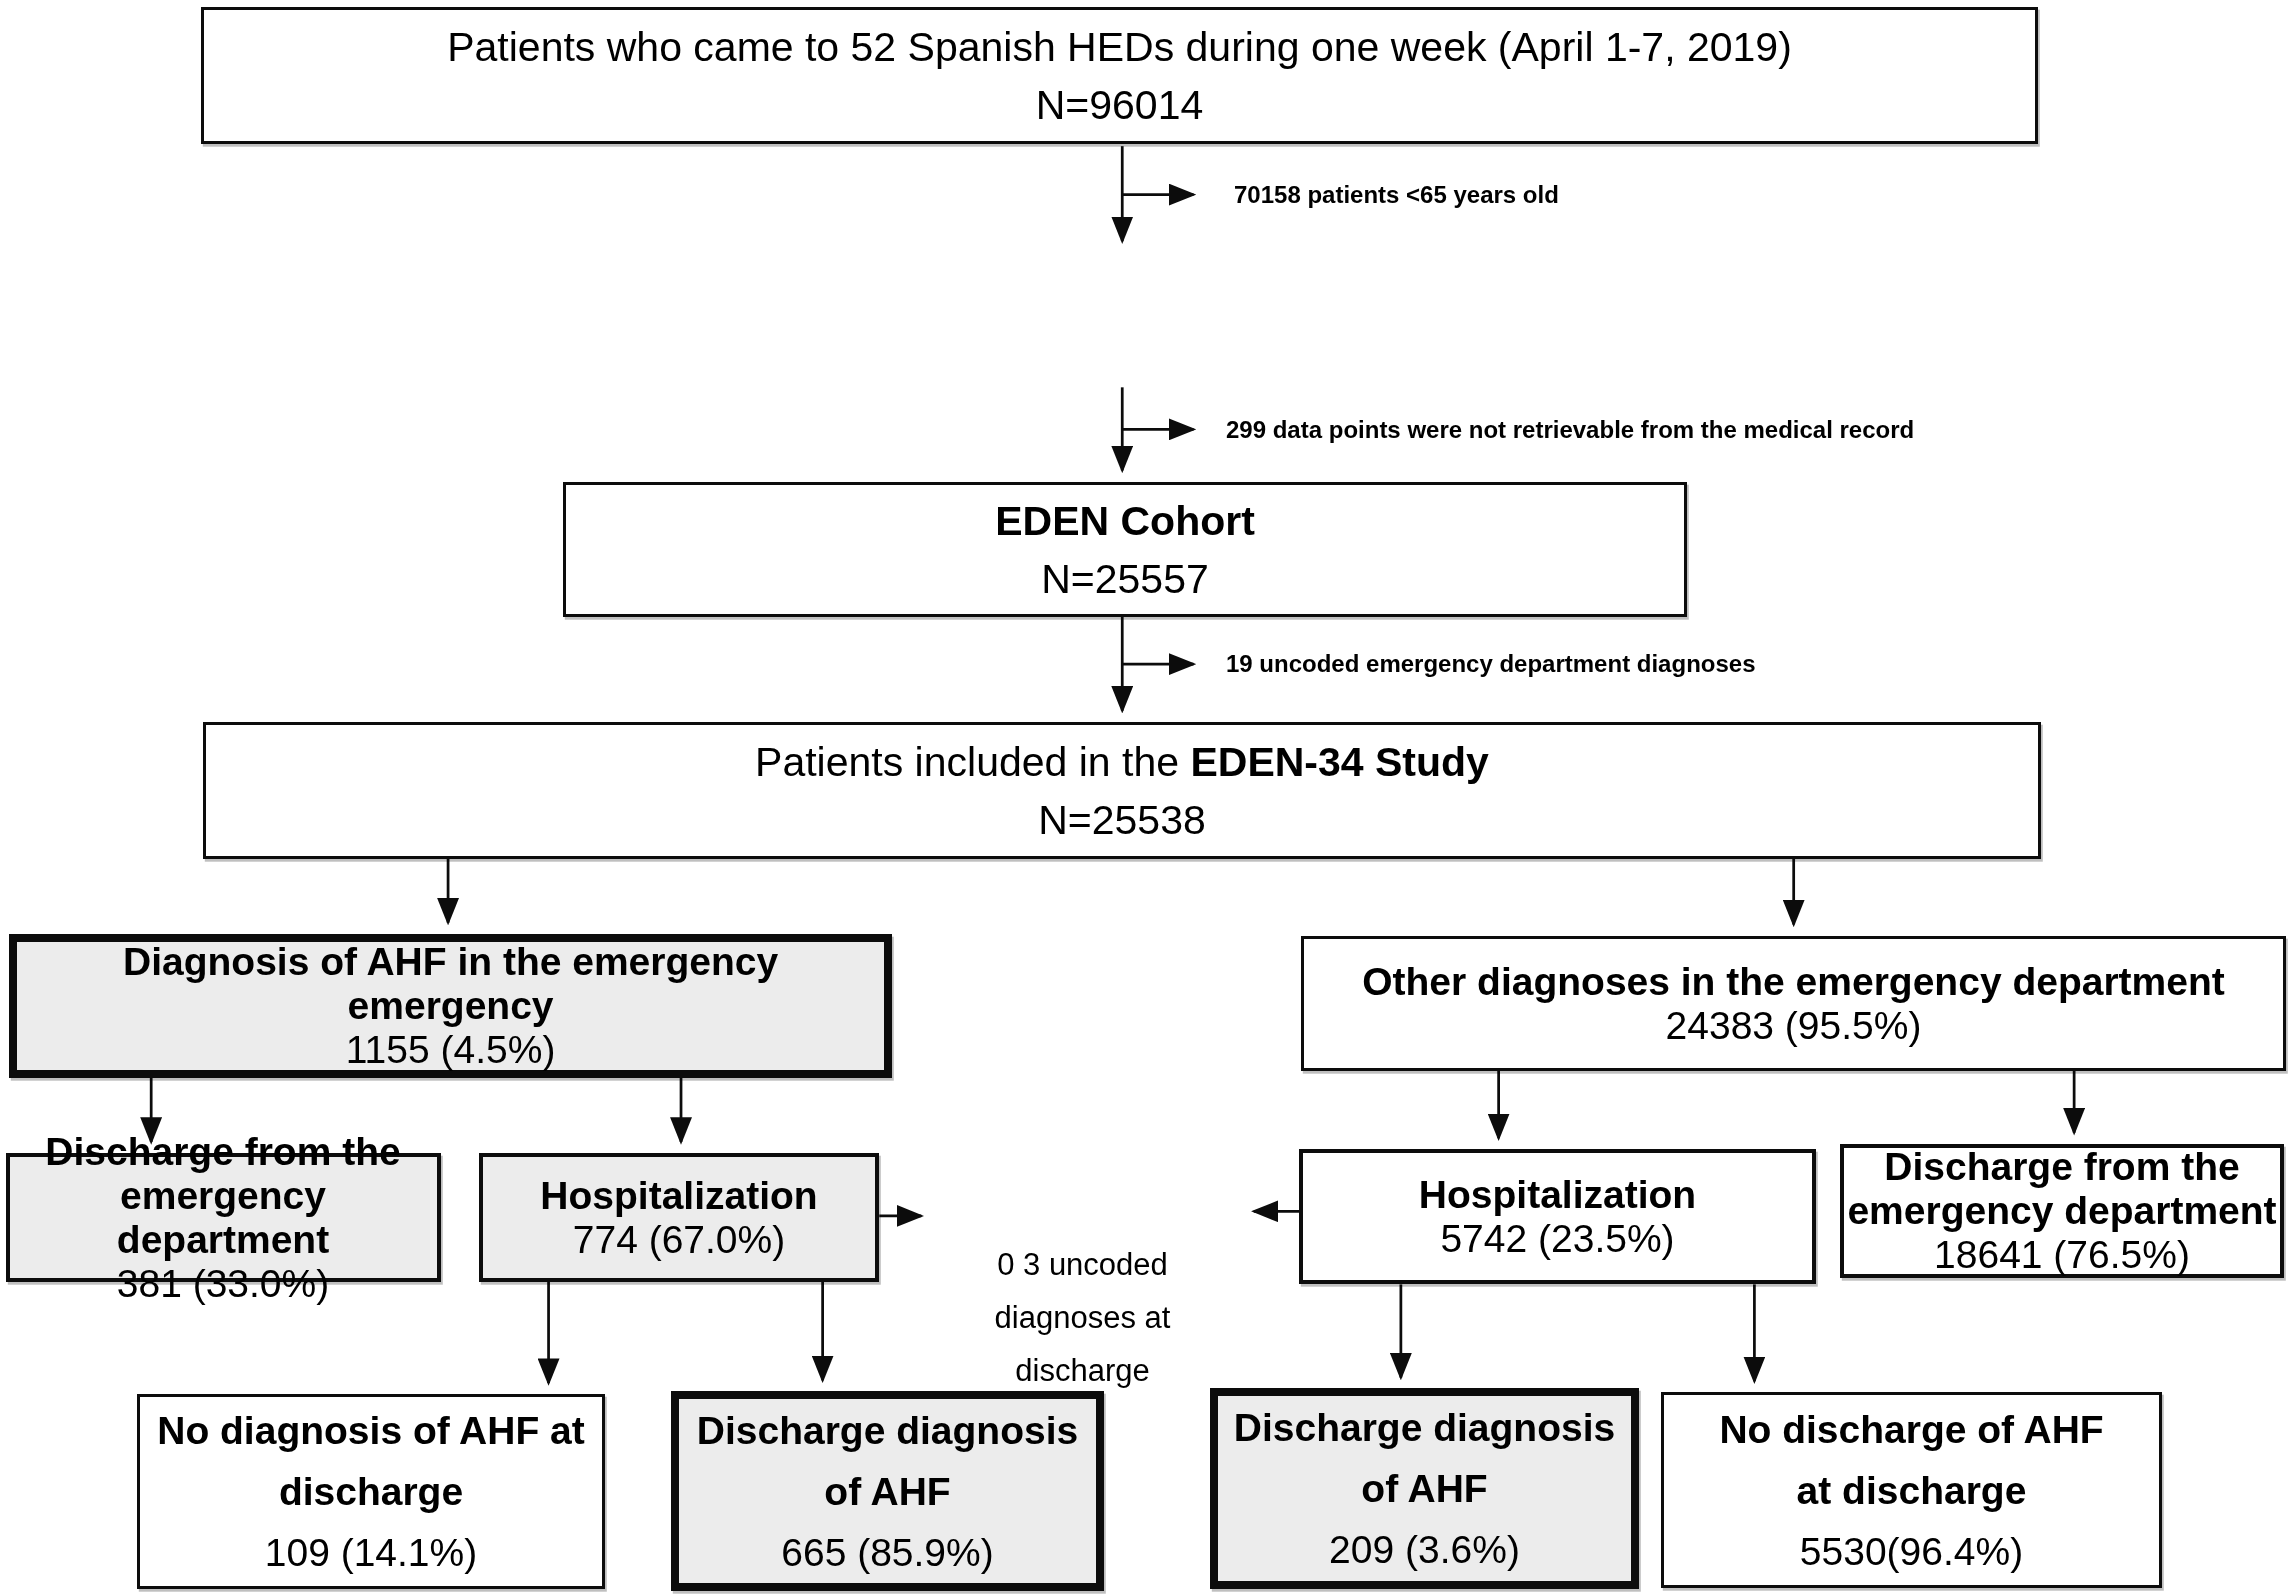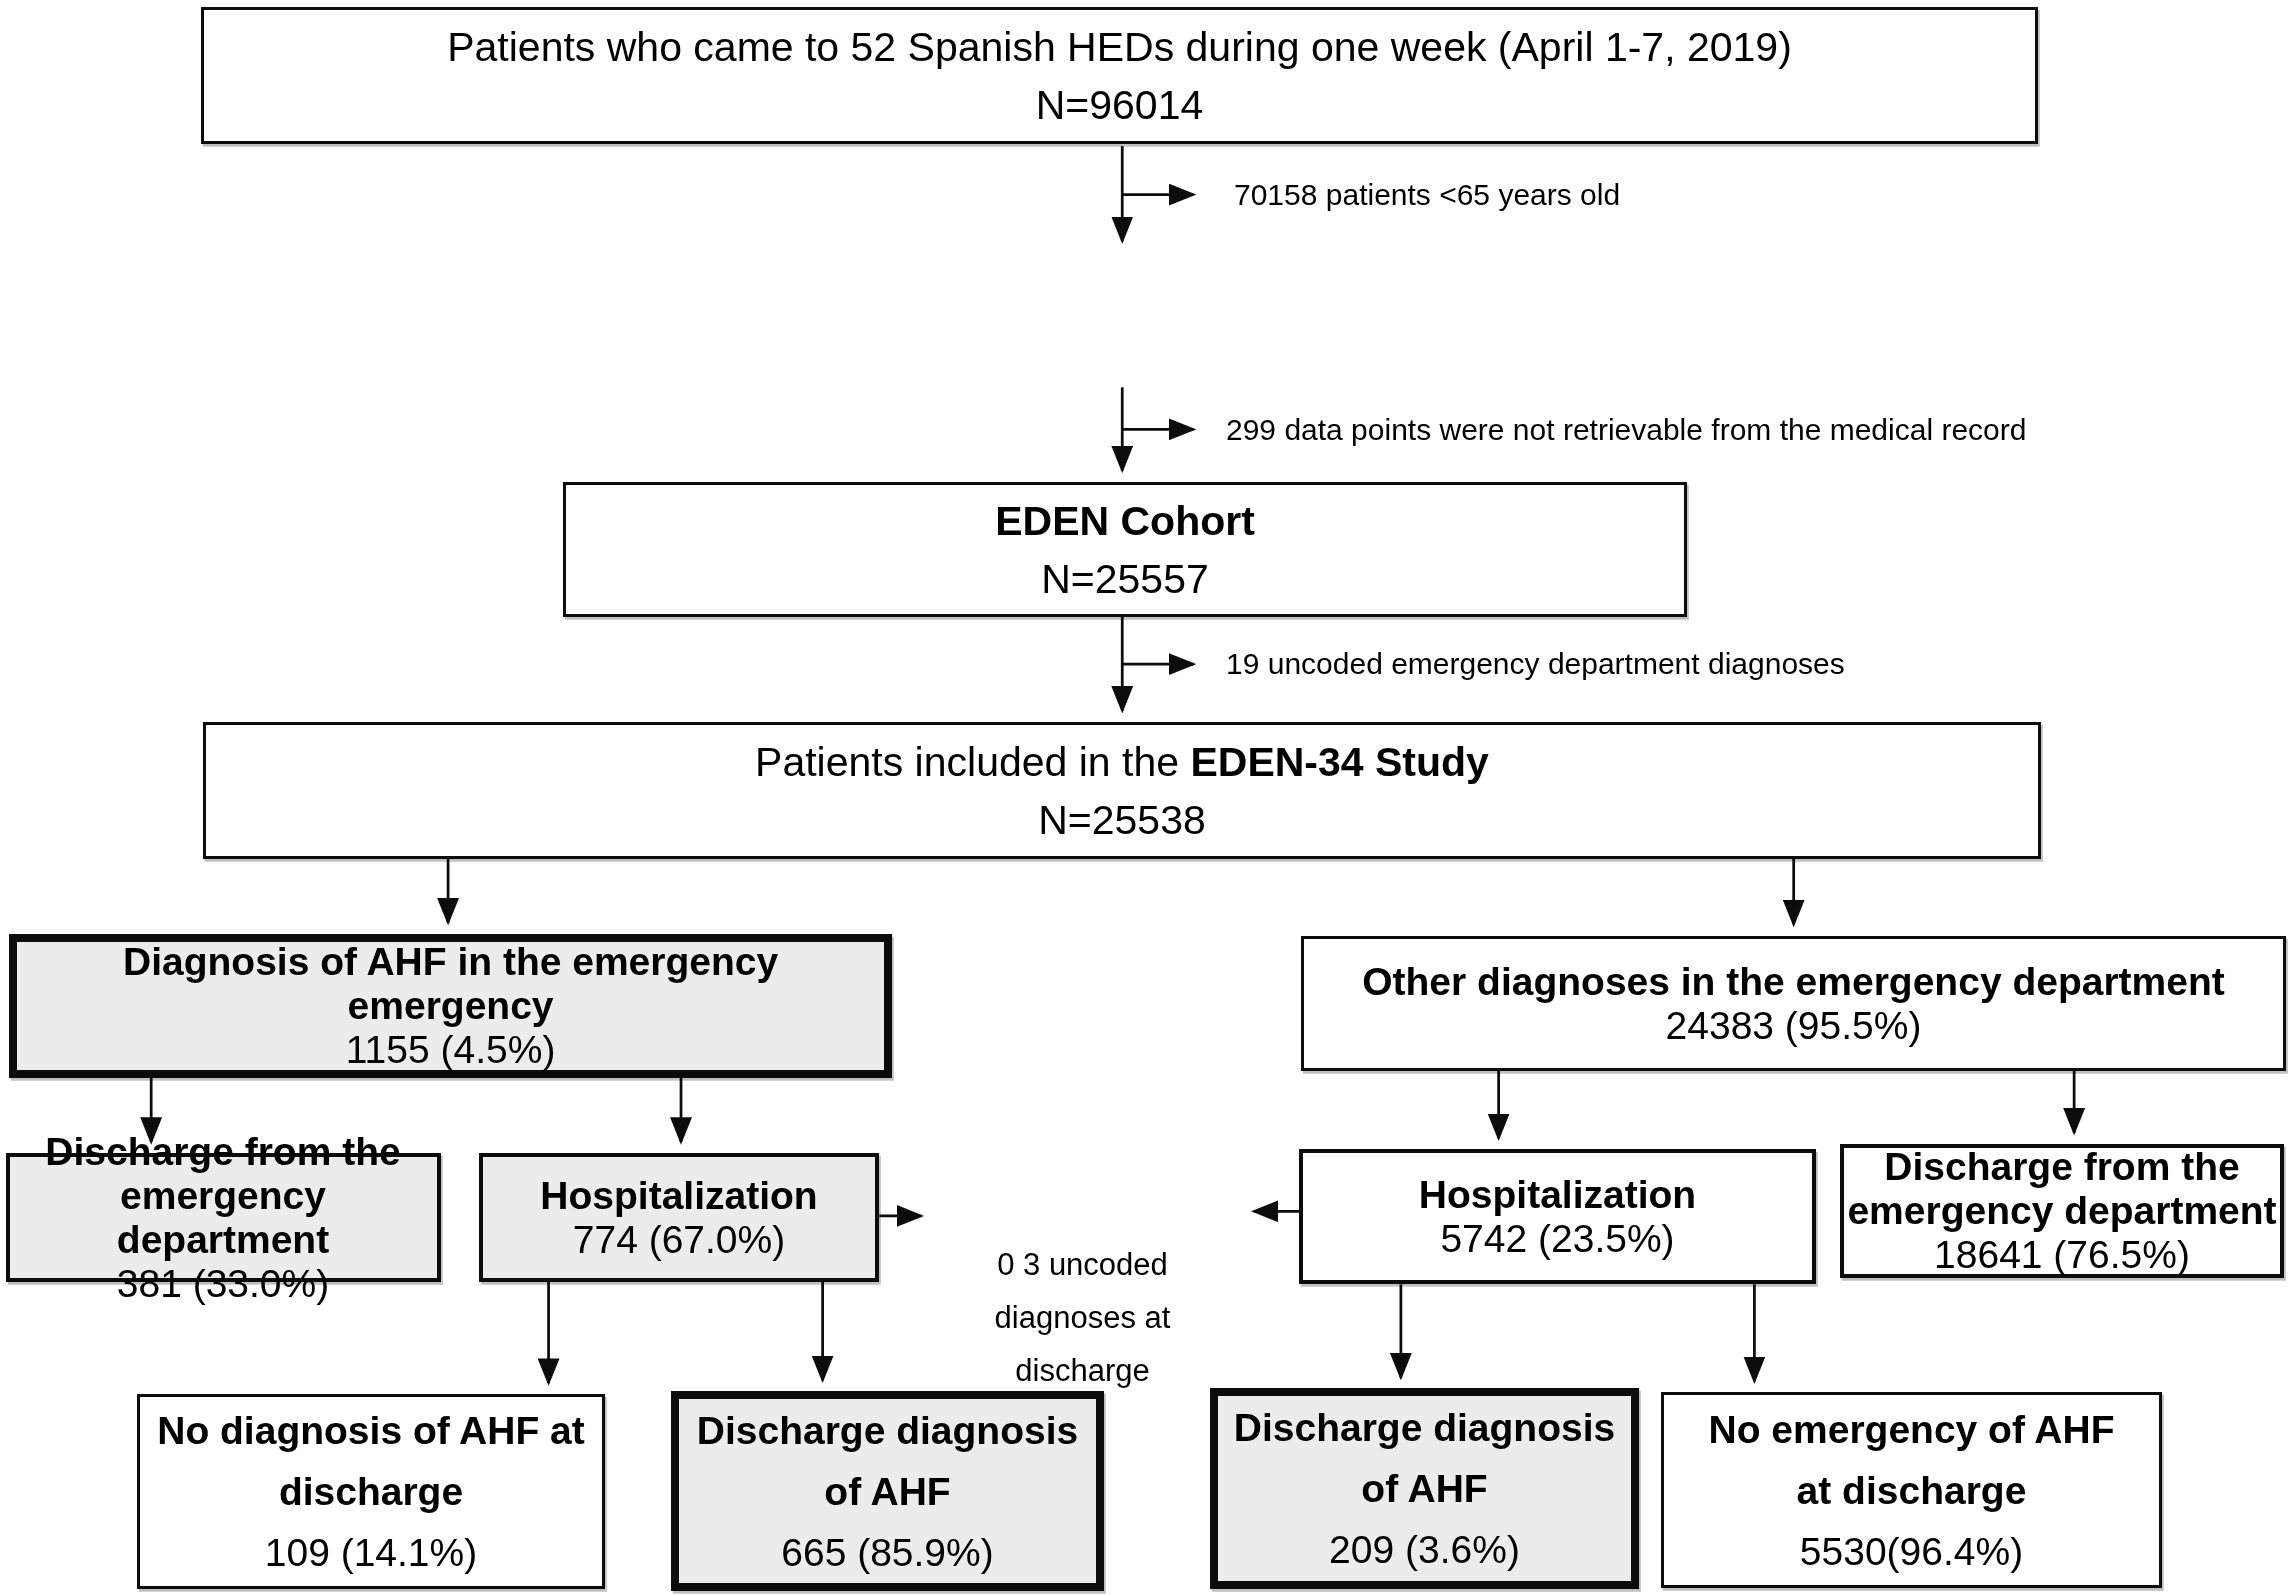--- a/index.html
+++ b/index.html
@@ -43,24 +43,24 @@
   
   .r56 .bl { font-weight: bold;   font-size: 39px; line-height: 44px; }
   .r56 .bv { font-weight: normal; font-size: 39px; line-height: 44px; }
 
   
   .r7 .bl { font-weight: bold;   font-size: 39px; line-height: 61px; }
   .r7 .bv { font-weight: normal; font-size: 39px; line-height: 61px; }
 
   .note {
     position: absolute;
-    font-size: 30px;
+    font-size: 24px;
     line-height: 46px;
     white-space: nowrap;
-    font-weight: normal;
+    font-weight: bold;
   }
   .note-block {
     position: absolute;
     left: 930px; top: 1238px; width: 305px;
     font-size: 31px; line-height: 53px;
     text-align: center;
     font-weight: normal;
   }
 </style>
 </head>
@@ -157,21 +157,21 @@
     <div class="bv">665 (85.9%)</div>
   </div>
 
   <div class="box r7 thick gray" style="left:1210px; top:1388px; width:429px; height:201px;">
     <div class="bl">Discharge diagnosis</div>
     <div class="bl">of AHF</div>
     <div class="bv">209 (3.6%)</div>
   </div>
 
   <div class="box r7" style="left:1661px; top:1392px; width:501px; height:196px;">
-    <div class="bl">No emergency of AHF</div>
+    <div class="bl">No discharge of AHF</div>
     <div class="bl">at discharge</div>
     <div class="bv">5530(96.4%)</div>
   </div>
 
   <div class="note" style="left:1234px; top:172px;">70158 patients &lt;65 years old</div>
   <div class="note" style="left:1226px; top:407px;">299 data points were not retrievable from the medical record</div>
   <div class="note" style="left:1226px; top:641px;">19 uncoded emergency department diagnoses</div>
 
   <div class="note-block">
     <div>0 3 uncoded</div>

